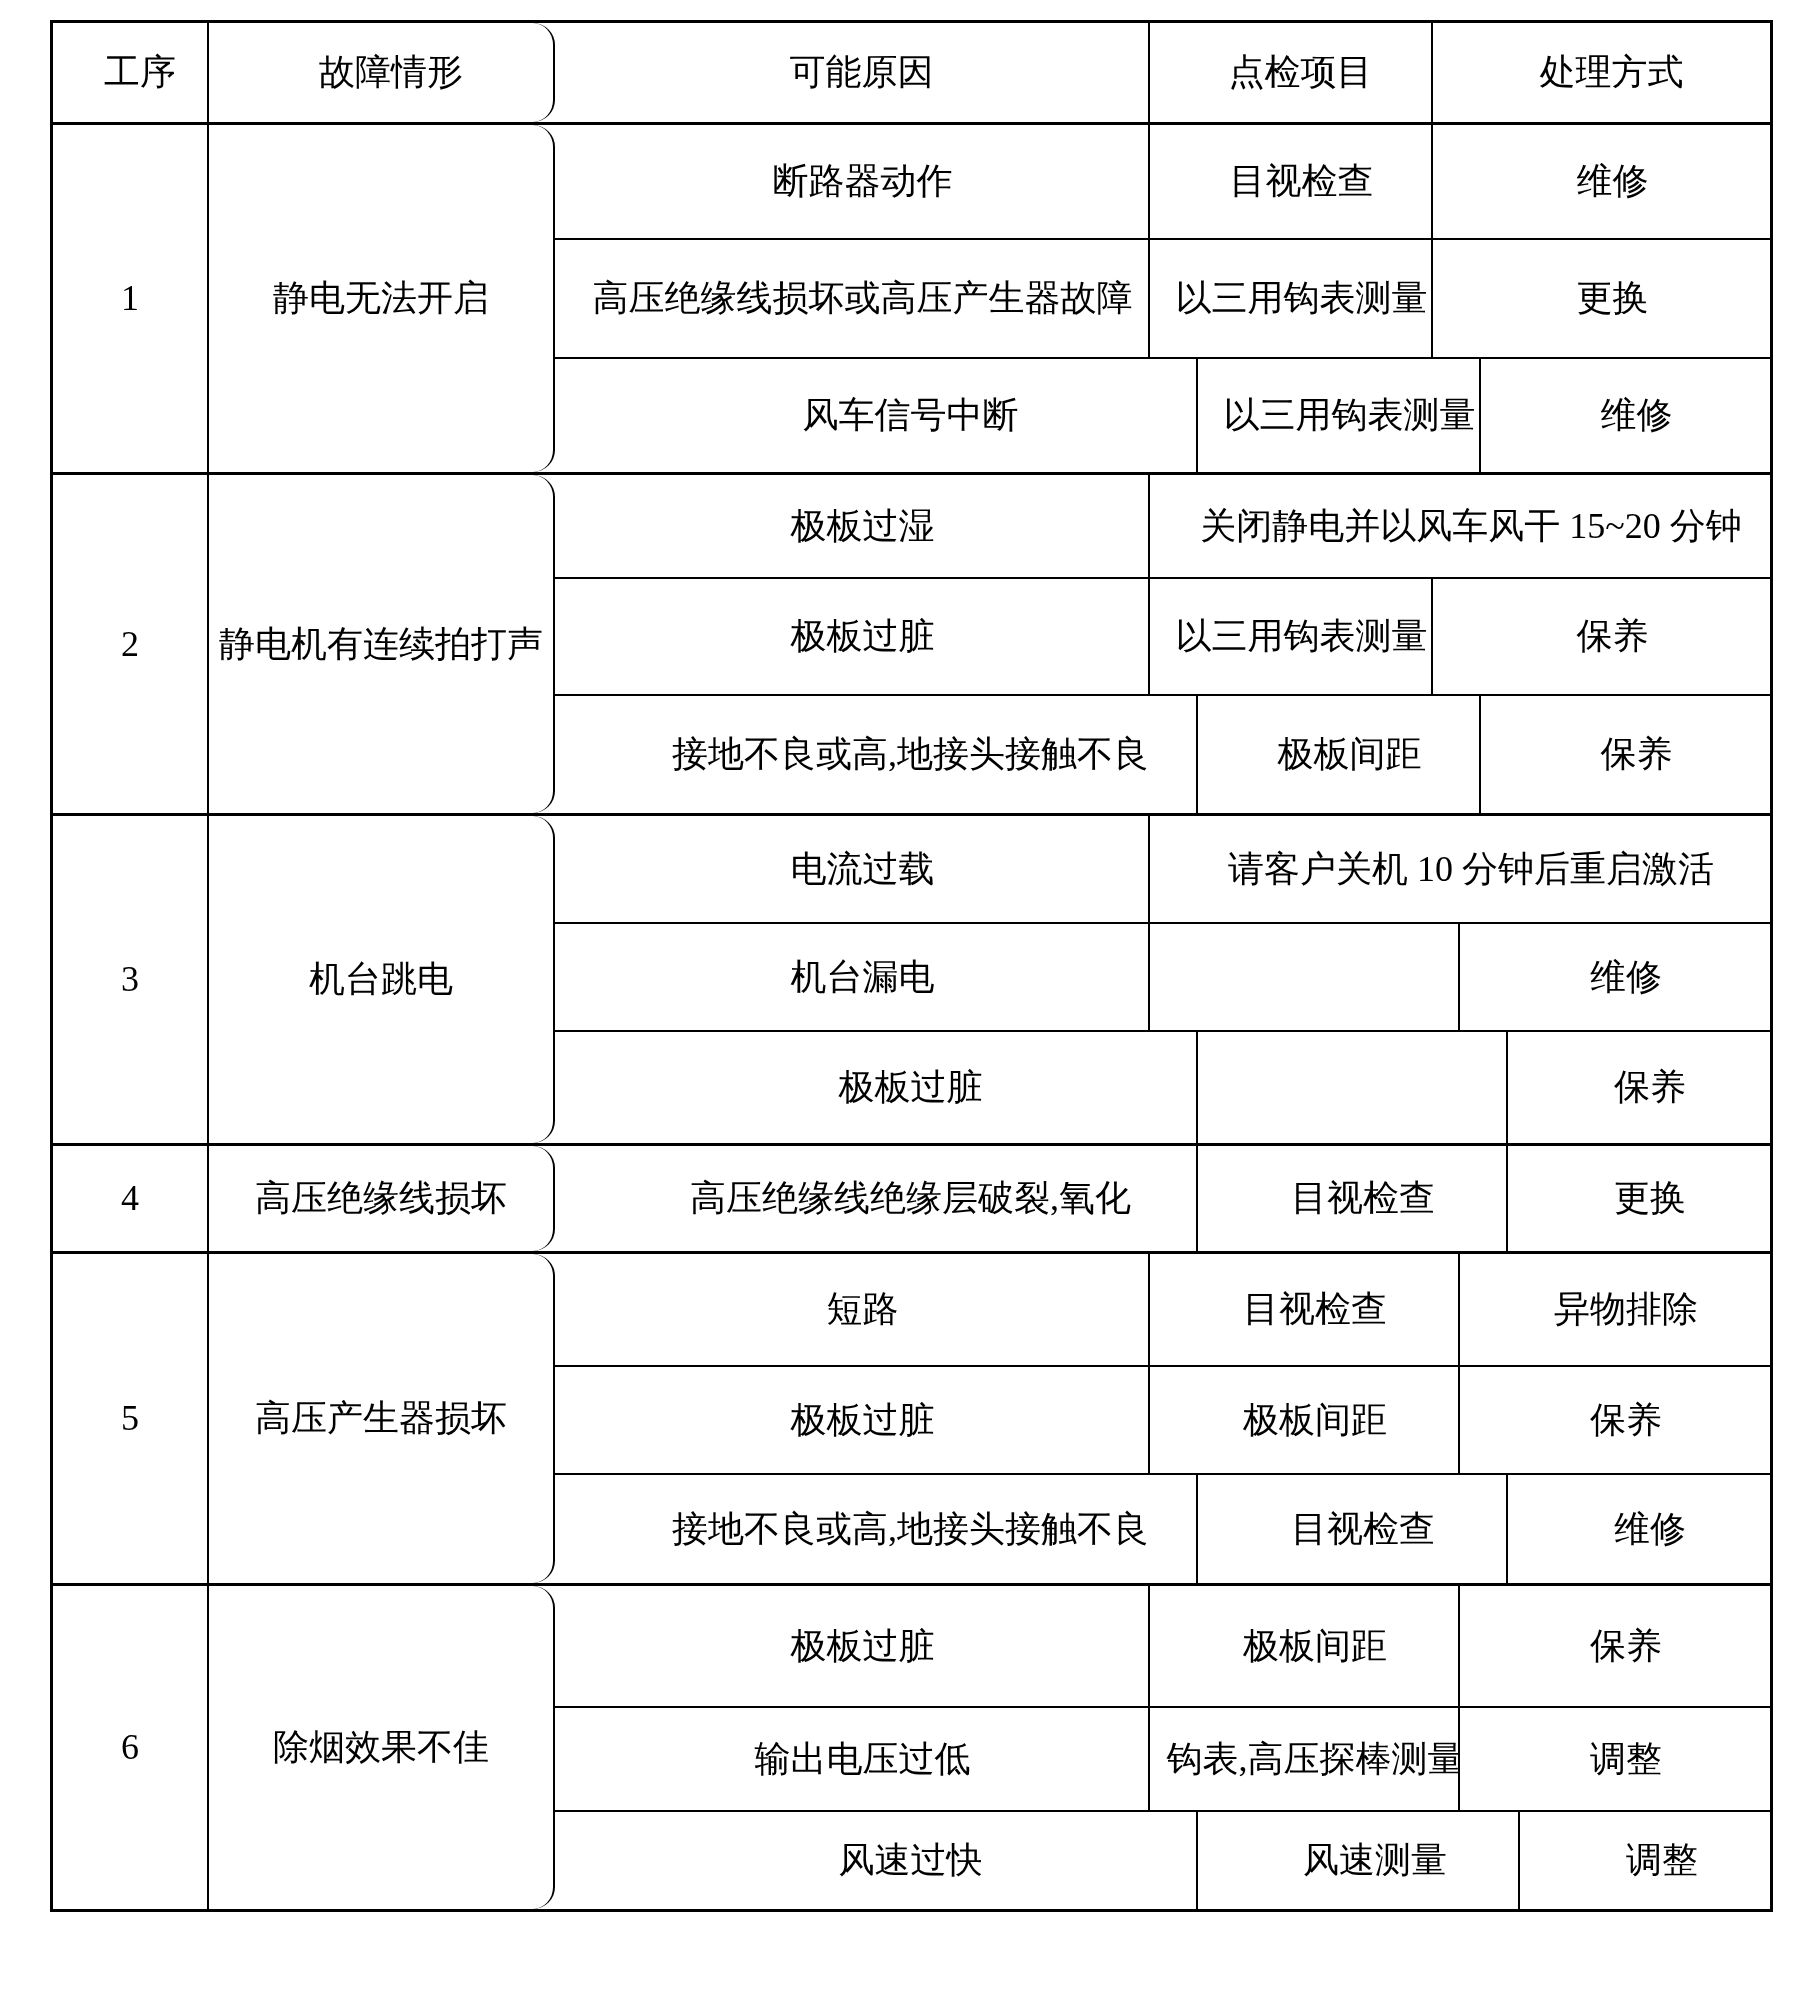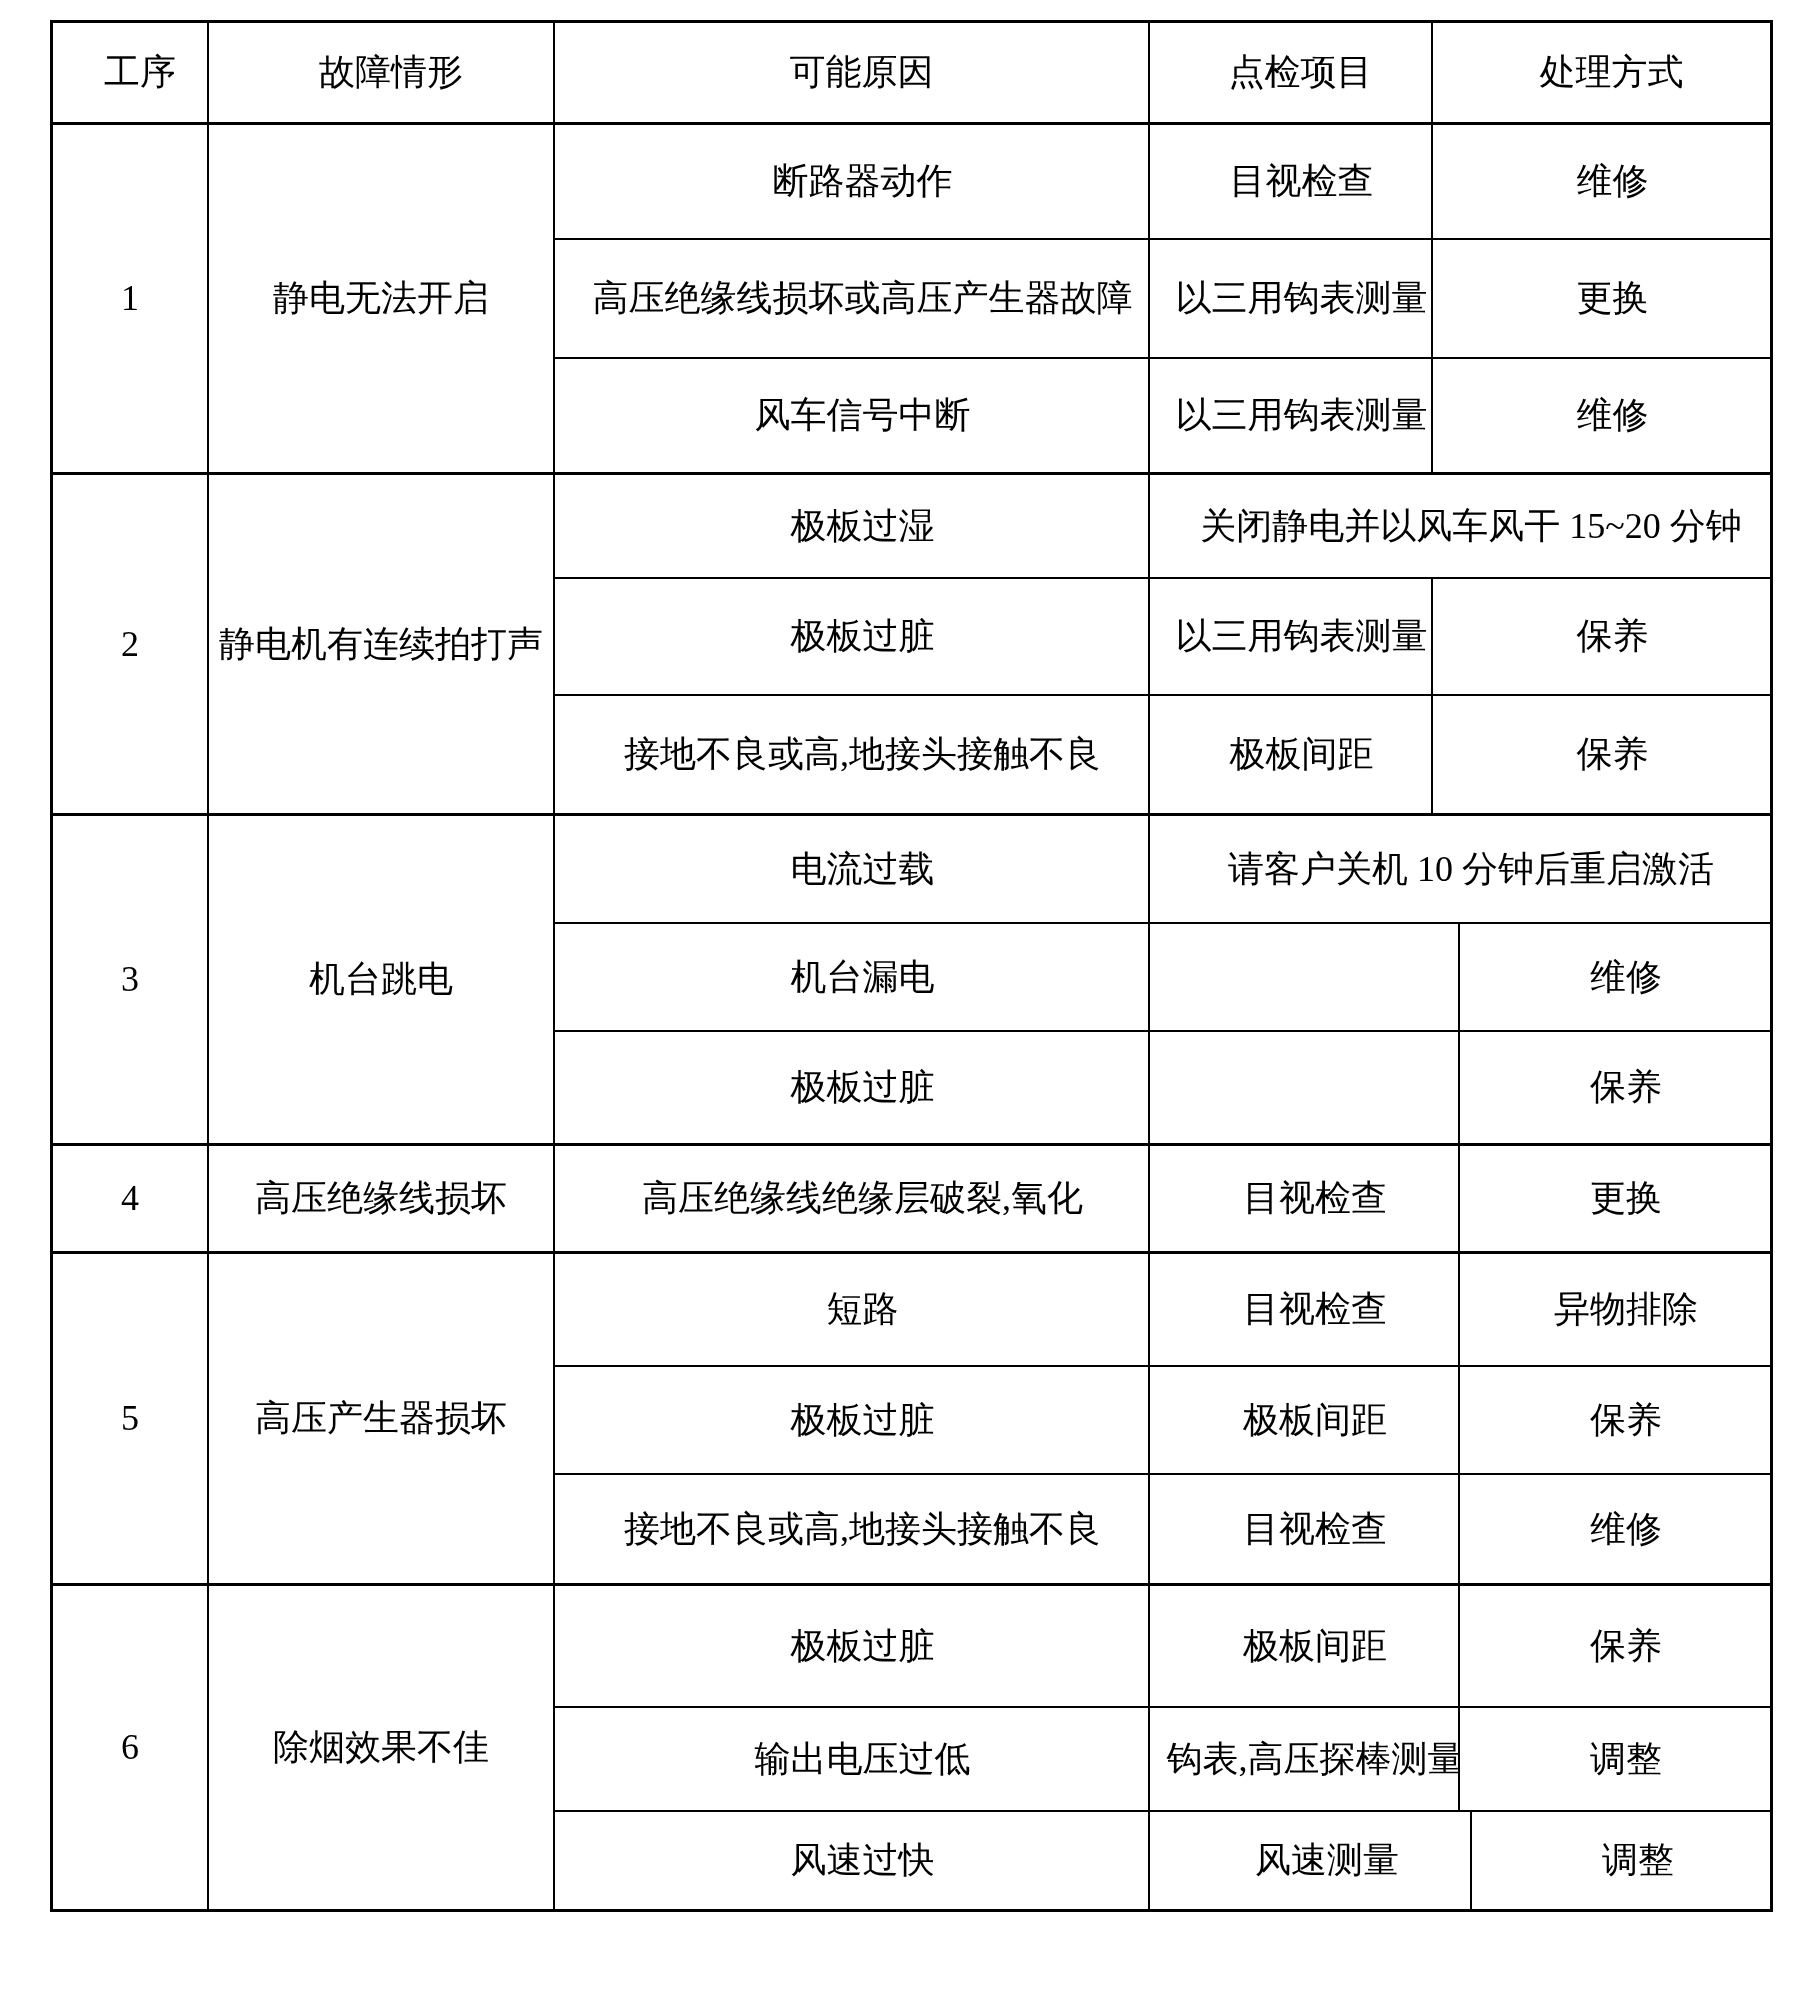--- a/index.html
+++ b/index.html
@@ -15,33 +15,33 @@
     display:flex;align-items:center;justify-content:center;
     text-align:center;font-size:36px;line-height:1.25;
     overflow:hidden;white-space:nowrap;
   }
   
   .header{height:102px;border-bottom:3.6px solid #000;}
   .header .cell{border-right:2.7px solid #000;padding-left:20px;}
   .header .cell:last-child{border-right:none;}
   
   .c1{width:156px;flex:0 0 156px;}
-  .c2{width:346px;flex:0 0 346px;}
+  .c2{width:346px;flex:0 0 346px;border-radius:22px;}
   .c3{width:595px;flex:0 0 595px;}
   .c4{width:283px;flex:0 0 283px;}
   .c5{flex:1 1 auto;}
   
   .c4b{width:310px;flex:0 0 310px;}
   
   .group{border-bottom:3.6px solid #000;}
   .group:last-child{border-bottom:none;}
   .gleft{border-right:2.7px solid #000;}
   .subrows{flex:1 1 auto;display:flex;flex-direction:column;}
   .subrow{border-bottom:2.7px solid #000;}
-  .subrow:last-child{border-bottom:none;}
+  .subrow:last-child{border-bottom:none;margin-left:48px;}
   .subrow .cell{border-right:2.7px solid #000;padding-left:22px;}
   .subrow .cell:last-child{border-right:none;}
   
   .h127{height:115px;} .h131{height:119px;} .h124{height:113px;}
   .h139{height:104px;} .h129{height:117px;}
   .h119{height:108px;} .h122{height:111px;}
   .h116{height:105px;}
   .h134{height:122px;} .h114{height:104px;} .h107{height:97px;gap:12px;}
 </style>
 </head>

